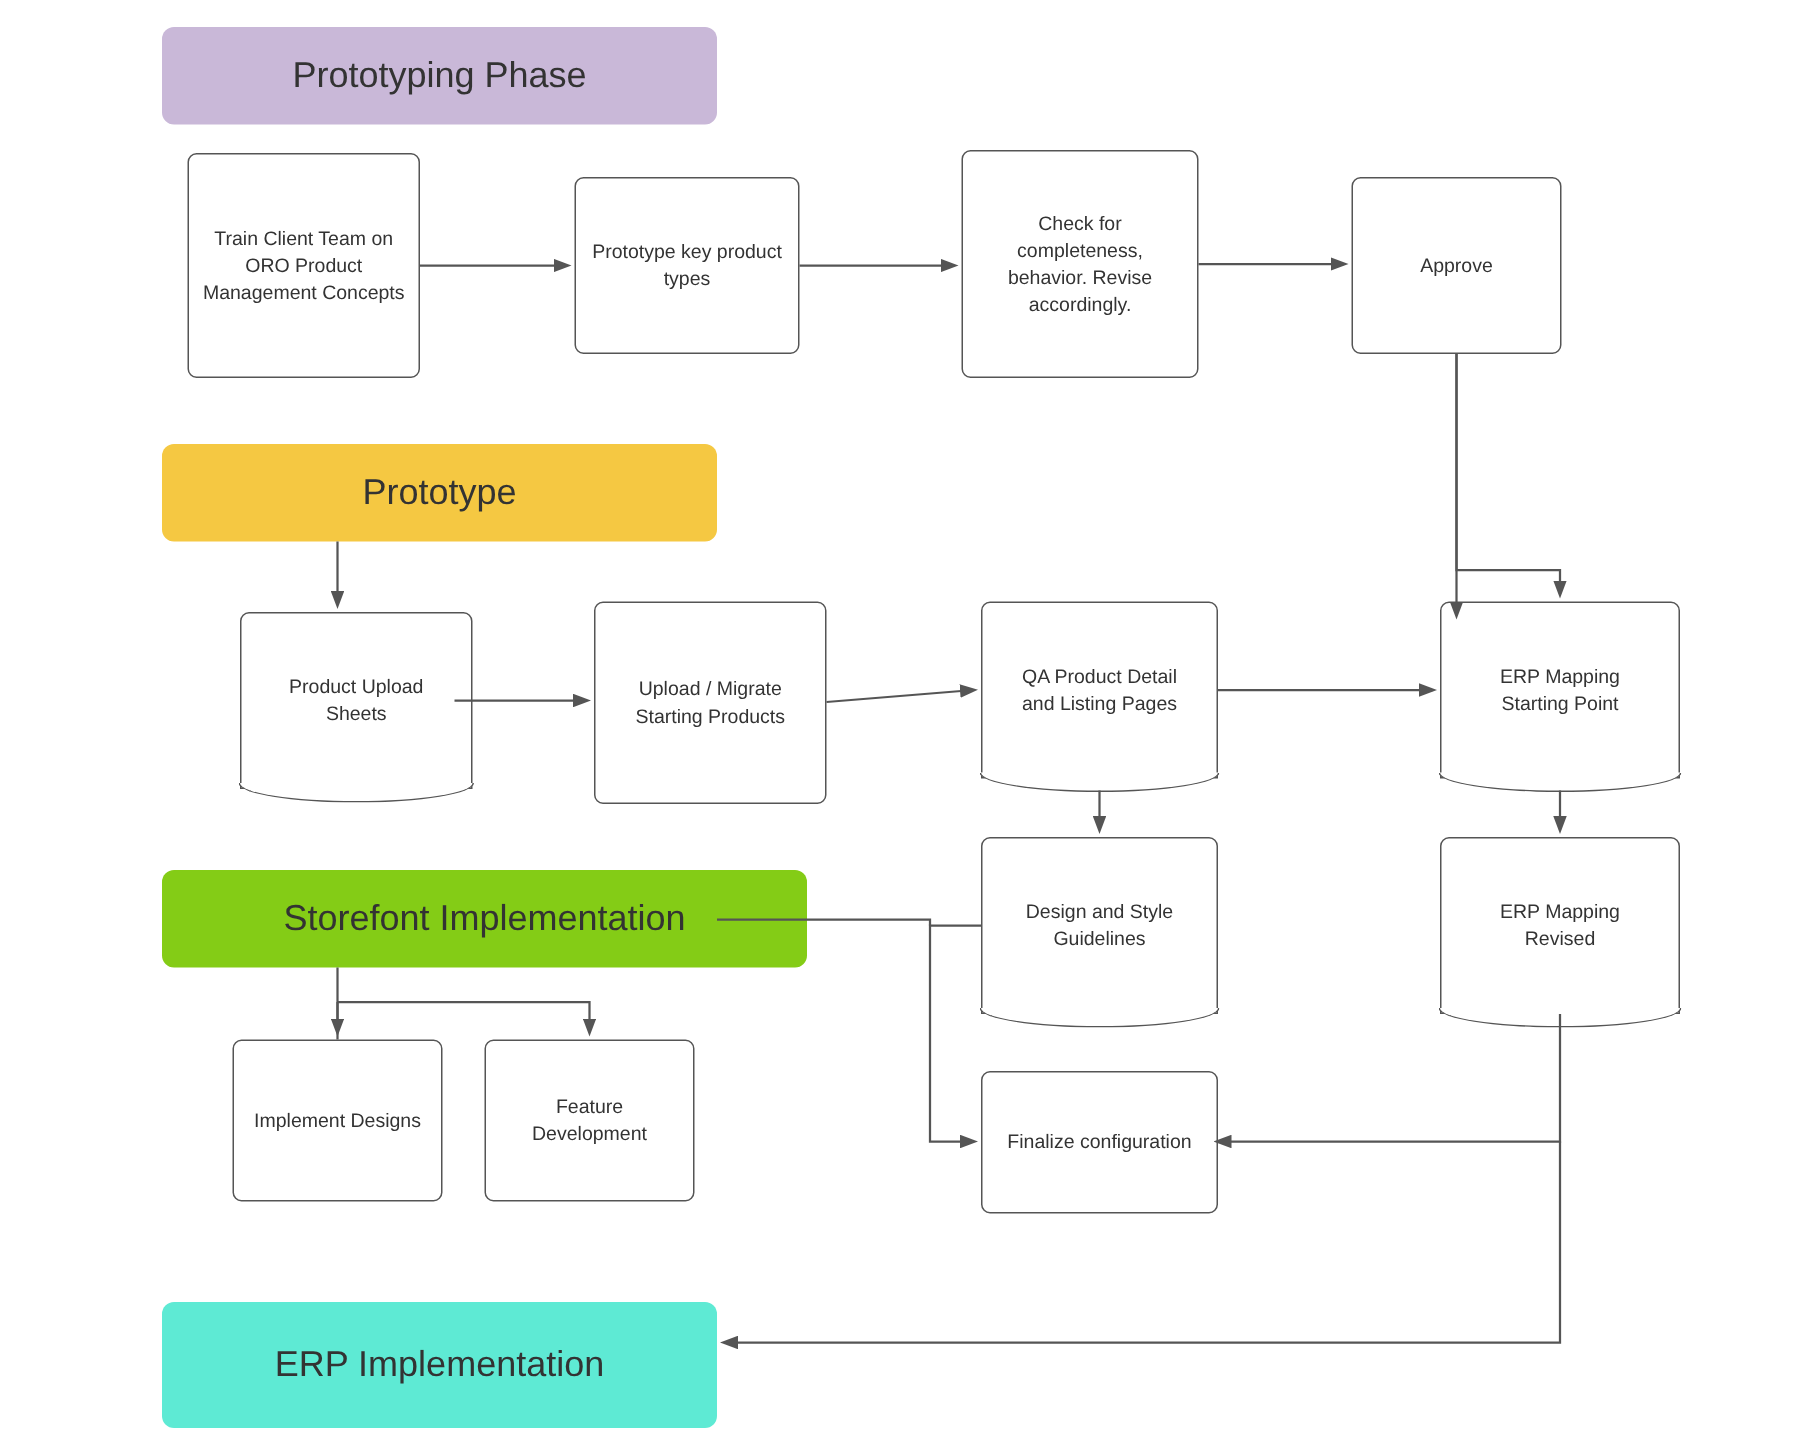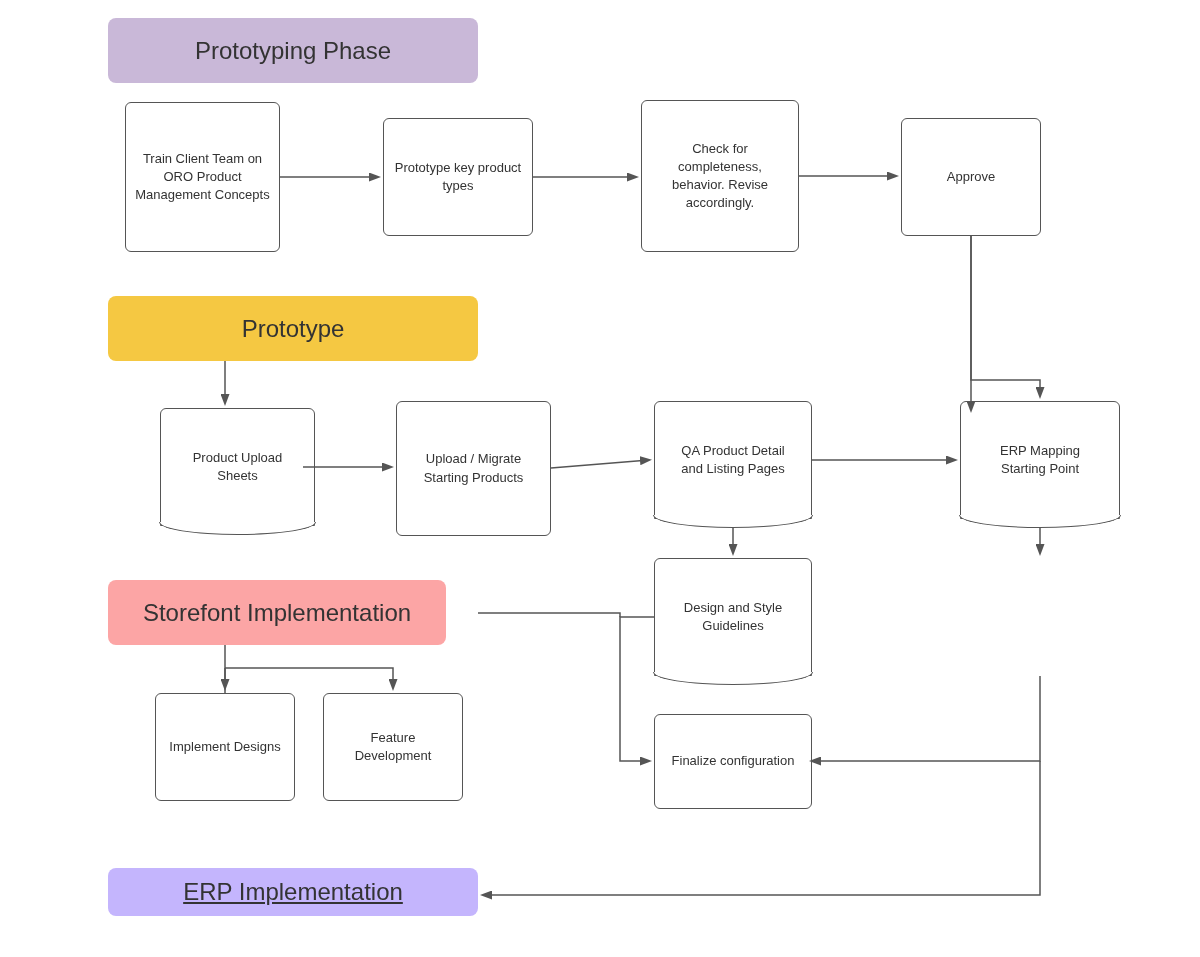--- a/index.html
+++ b/index.html
@@ -42,34 +42,33 @@
 
     .phase-discovery {
       background: #f5c842;
       left: 108px;
       top: 296px;
       width: 370px;
       height: 65px;
     }
 
     .phase-storefront {
-      background: #fca5a5;
+      background: #84cc16;
       left: 108px;
       top: 580px;
-      width: 338px;
+      width: 430px;
       height: 65px;
     }
 
     .phase-erp {
-      background: #c4b5fd;
+      background: #5eead4;
       left: 108px;
       top: 868px;
       width: 370px;
-      height: 48px;
-      text-decoration: underline;
+      height: 84px;
     }
 
     
     .flow-box {
       position: absolute;
       border: 1.5px solid #555;
       border-radius: 6px;
       background: #fff;
       display: flex;
       align-items: center;
@@ -180,20 +179,23 @@
   </div>
 
   <div class="flow-doc" style="left:960px; top:401px; width:160px; height:118px;">
     <span>ERP Mapping Starting Point</span>
   </div>
 
   <div class="flow-doc" style="left:654px; top:558px; width:158px; height:118px;">
     <span>Design and Style Guidelines</span>
   </div>
 
+  <div class="flow-doc" style="left:960px; top:558px; width:160px; height:118px;">
+    <span>ERP Mapping Revised</span>
+  </div>
 
   <div class="flow-box" style="left:155px; top:693px; width:140px; height:108px;">
     <span>Implement Designs</span>
   </div>
 
   <div class="flow-box" style="left:323px; top:693px; width:140px; height:108px;">
     <span>Feature Development</span>
   </div>
 
   <div class="flow-box" style="left:654px; top:714px; width:158px; height:95px;">

